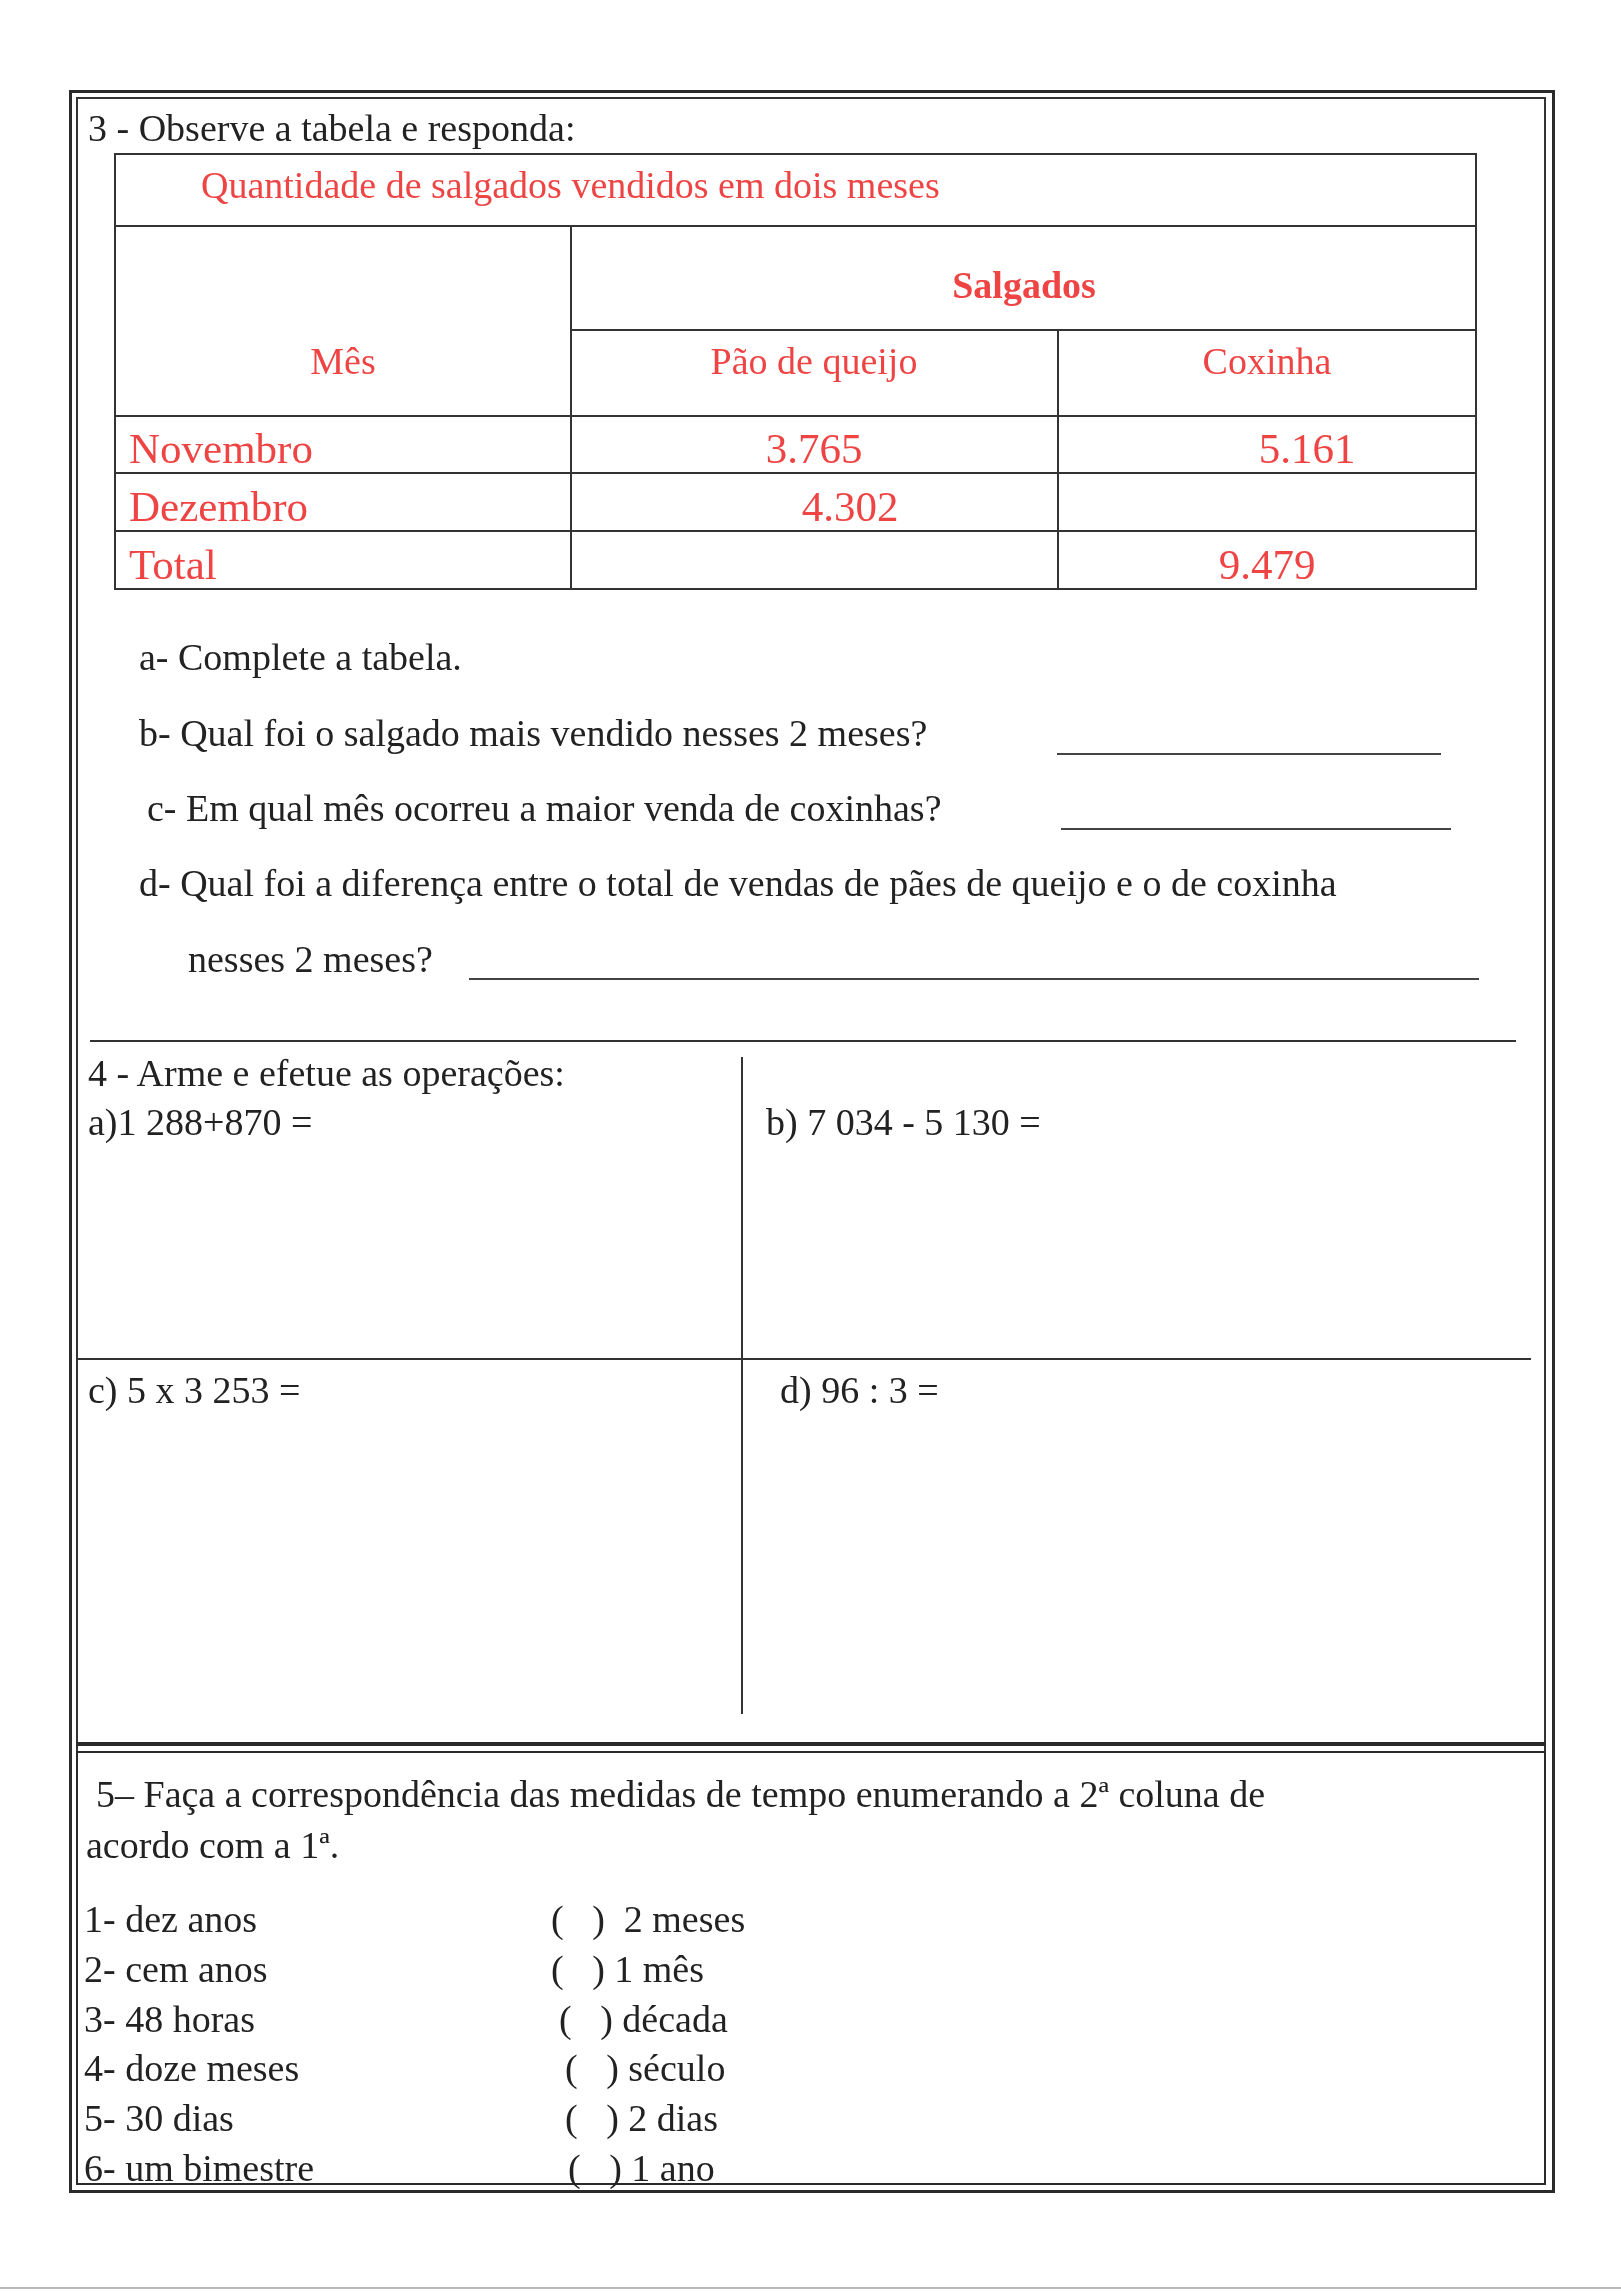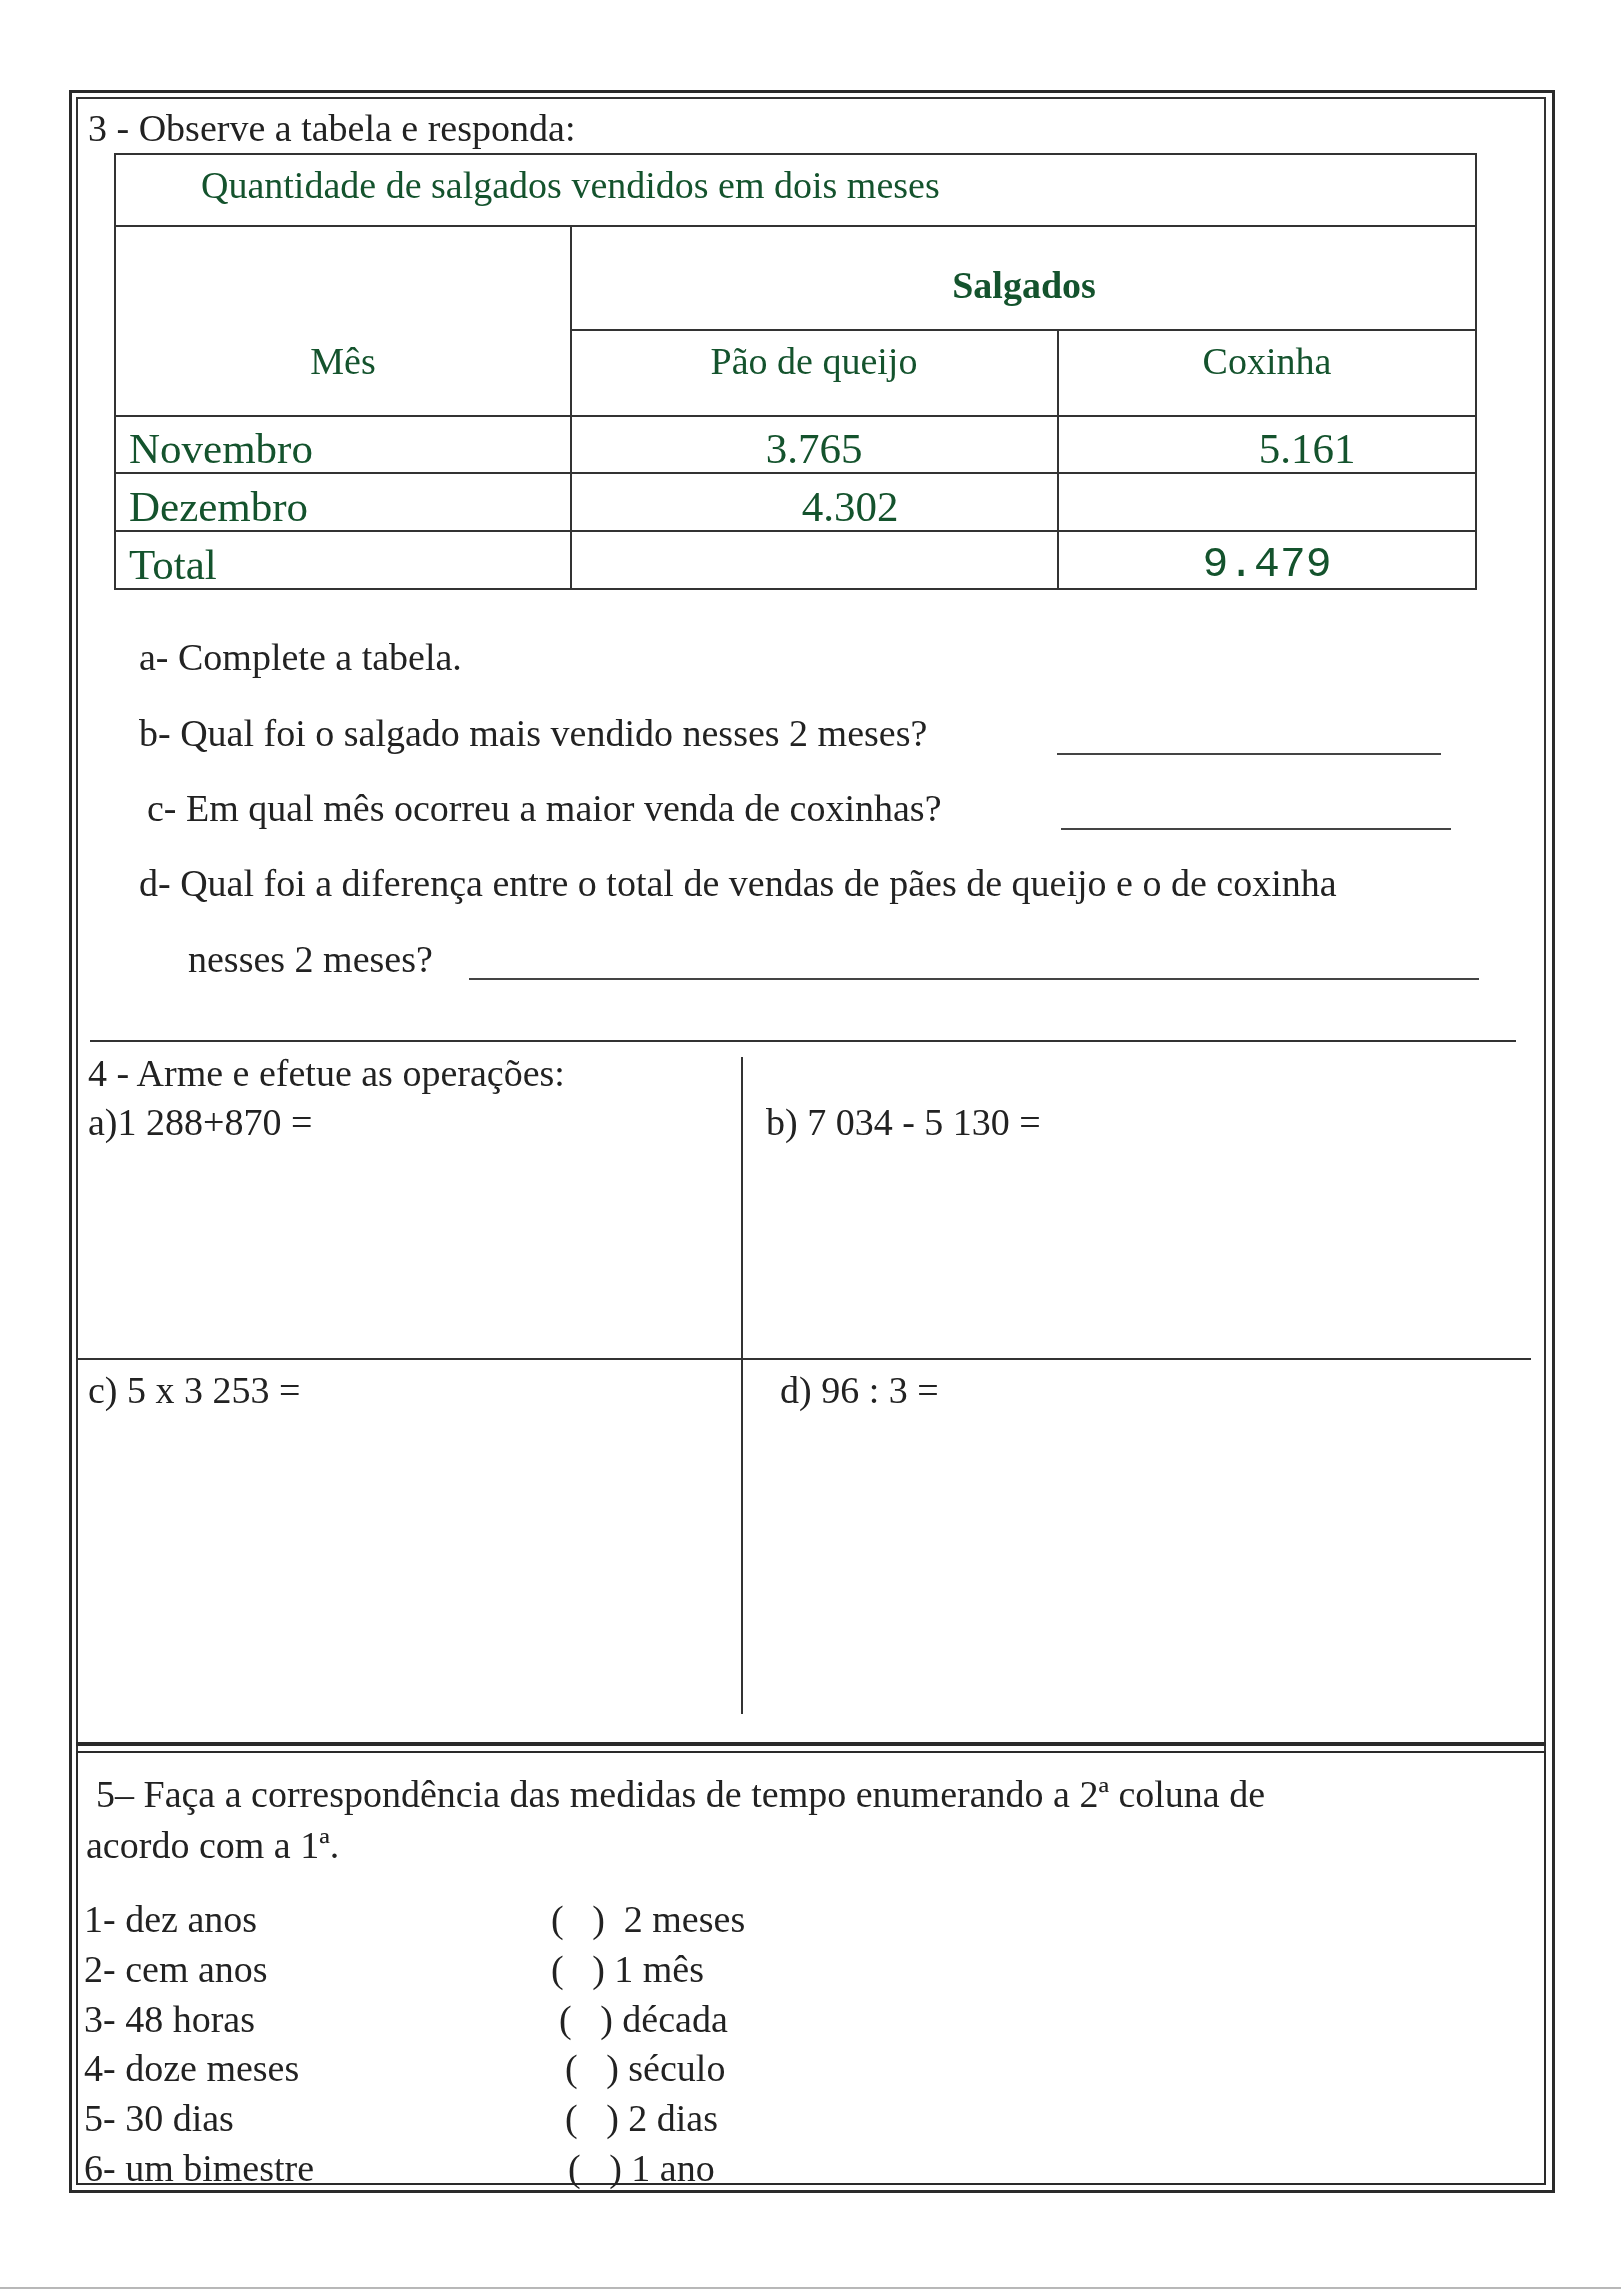--- a/index.html
+++ b/index.html
@@ -13,21 +13,21 @@
   .hline { position: absolute; background: #333; height: 2px; }
   .vline { position: absolute; background: #333; width: 2px; }
   
   #frame-outer { left: 69px; top: 90px; width: 1486px; height: 2103px; border: 3.9px solid #2a2a2a; box-sizing: border-box; }
   #frame-inner-top { left: 76px; top: 97px; width: 1470px; height: 1654px; border: 2px solid #333; border-bottom: none; box-sizing: border-box; }
   #frame-inner-sec5 { left: 76px; top: 1751px; width: 1470px; height: 434px; border: 2.9px solid #2a2a2a; box-sizing: border-box; }
   #sep-thick { left: 76px; top: 1742px; width: 1470px; height: 3.9px; background: #2a2a2a; }
 
   
   #sales-table { left: 114px; top: 153px; width: 1363px; height: 437px; border: 2px solid #333; box-sizing: border-box; }
-  .cell-txt { position: absolute; font-size: 38px; color: #14532d; white-space: nowrap; }
+  .cell-txt { position: absolute; font-size: 38px; color: #ef4444; white-space: nowrap; }
   .center { transform: translateX(-50%); }
   .blank-line { position: absolute; height: 2px; background: #444; }
   .q-row { font-size: 38px; }
 </style>
 </head>
 <body>
 
 <div id="frame-outer" class="abs"></div>
 <div id="frame-inner-top" class="abs"></div>
 <div id="sep-thick" class="abs"></div>
@@ -54,21 +54,21 @@
 <div class="cell-txt" style="left:129px; top:424px; font-size:43px;">Novembro</div>
 <div class="cell-txt center" style="left:814px; top:424px; font-size:43px;">3.765</div>
 <div class="cell-txt center" style="left:1267px; top:424px; font-size:43px;margin-left:40px;">5.161</div>
 
 <div class="cell-txt" style="left:129px; top:482px; font-size:43px;">Dezembro</div>
 <div class="cell-txt center" style="left:814px; top:482px; font-size:43px;margin-left:36px;">4.302</div>
 <div class="cell-txt center" style="left:1267px; top:482px; font-size:43px;"></div>
 
 <div class="cell-txt" style="left:129px; top:540px; font-size:43px;">Total</div>
 <div class="cell-txt center" style="left:814px; top:540px; font-size:43px;"></div>
-<div class="cell-txt center" style="left:1267px; top:540px; font-size:43px;font-family:Liberation Mono, monospace;">9.479</div>
+<div class="cell-txt center" style="left:1267px; top:540px; font-size:43px;">9.479</div>
 
 <div class="txt q-row" style="left:139px; top:638px;">a- Complete a tabela.</div>
 <div class="txt q-row" style="left:139px; top:714px;">b- Qual foi o salgado mais vendido nesses 2 meses?</div>
 <div class="blank-line" style="left:1057px; top:753px; width:384px;"></div>
 <div class="txt q-row" style="left:147px; top:789px;">c- Em qual mês ocorreu a maior venda de coxinhas?</div>
 <div class="blank-line" style="left:1061px; top:828px; width:390px;"></div>
 <div class="txt q-row" style="left:139px; top:864px;">d- Qual foi a diferença entre o total de vendas de pães de queijo e o de coxinha</div>
 <div class="txt q-row" style="left:188px; top:940px;">nesses 2 meses?</div>
 <div class="blank-line" style="left:469px; top:978px; width:1010px;"></div>
 

